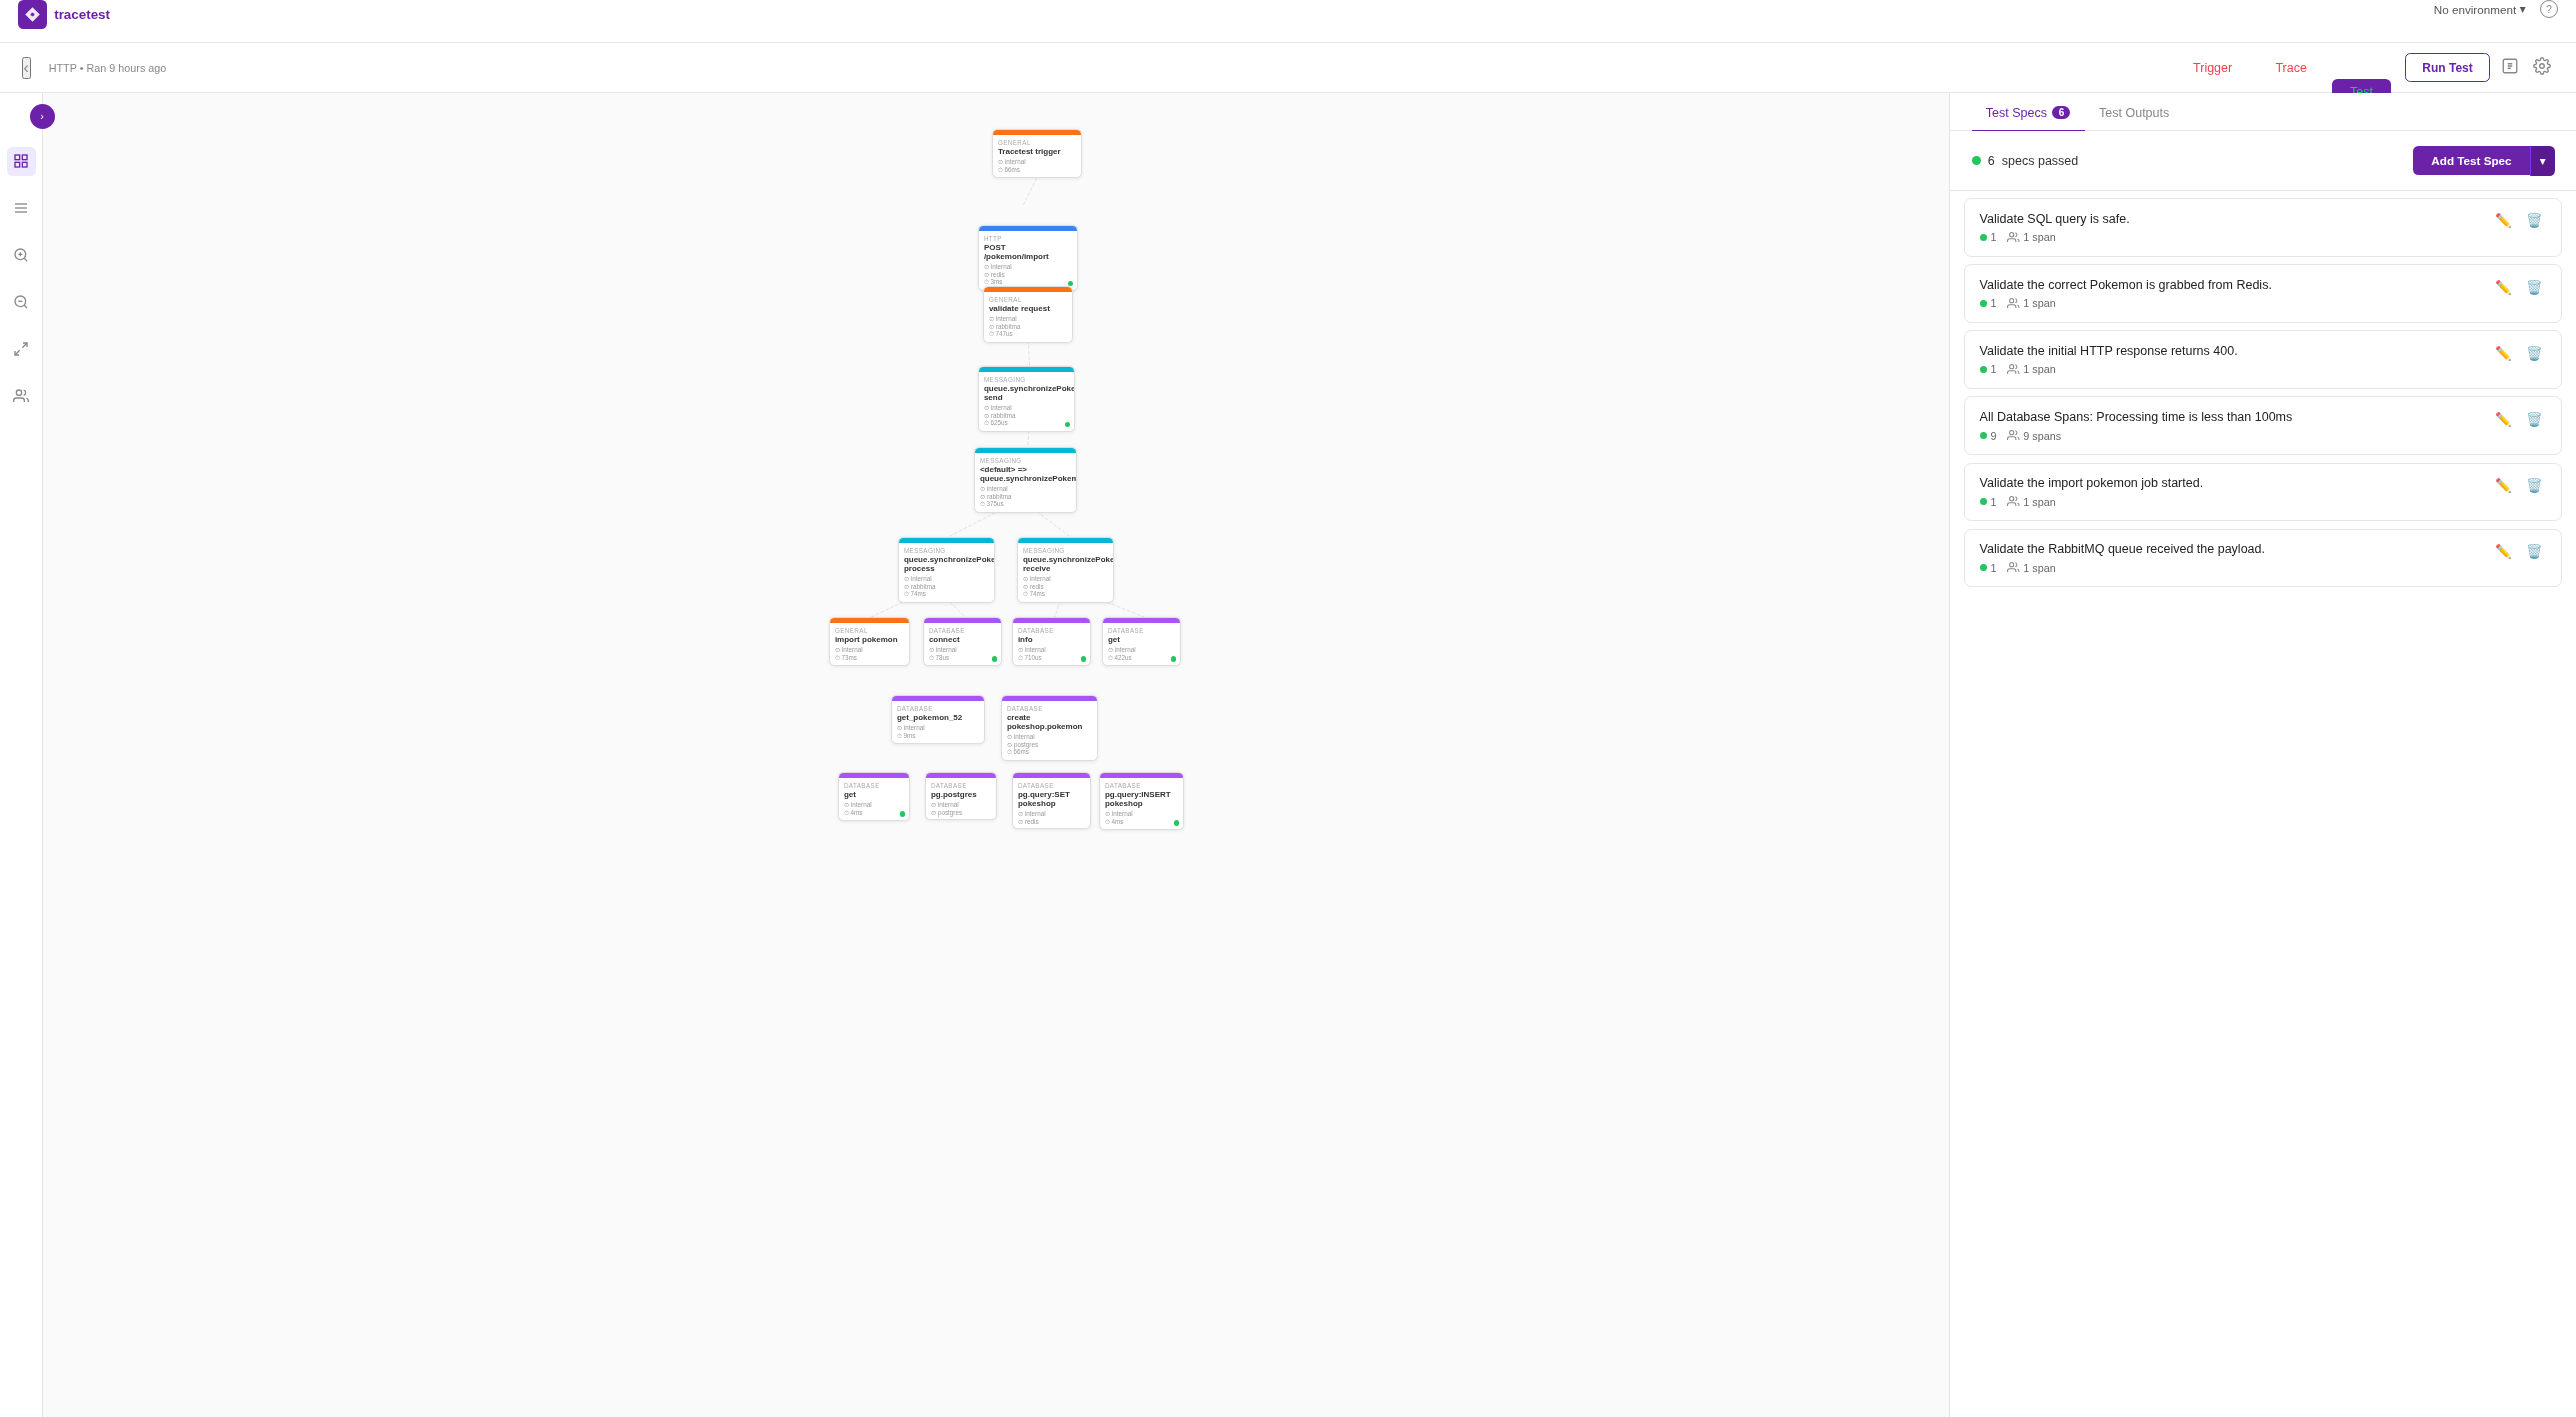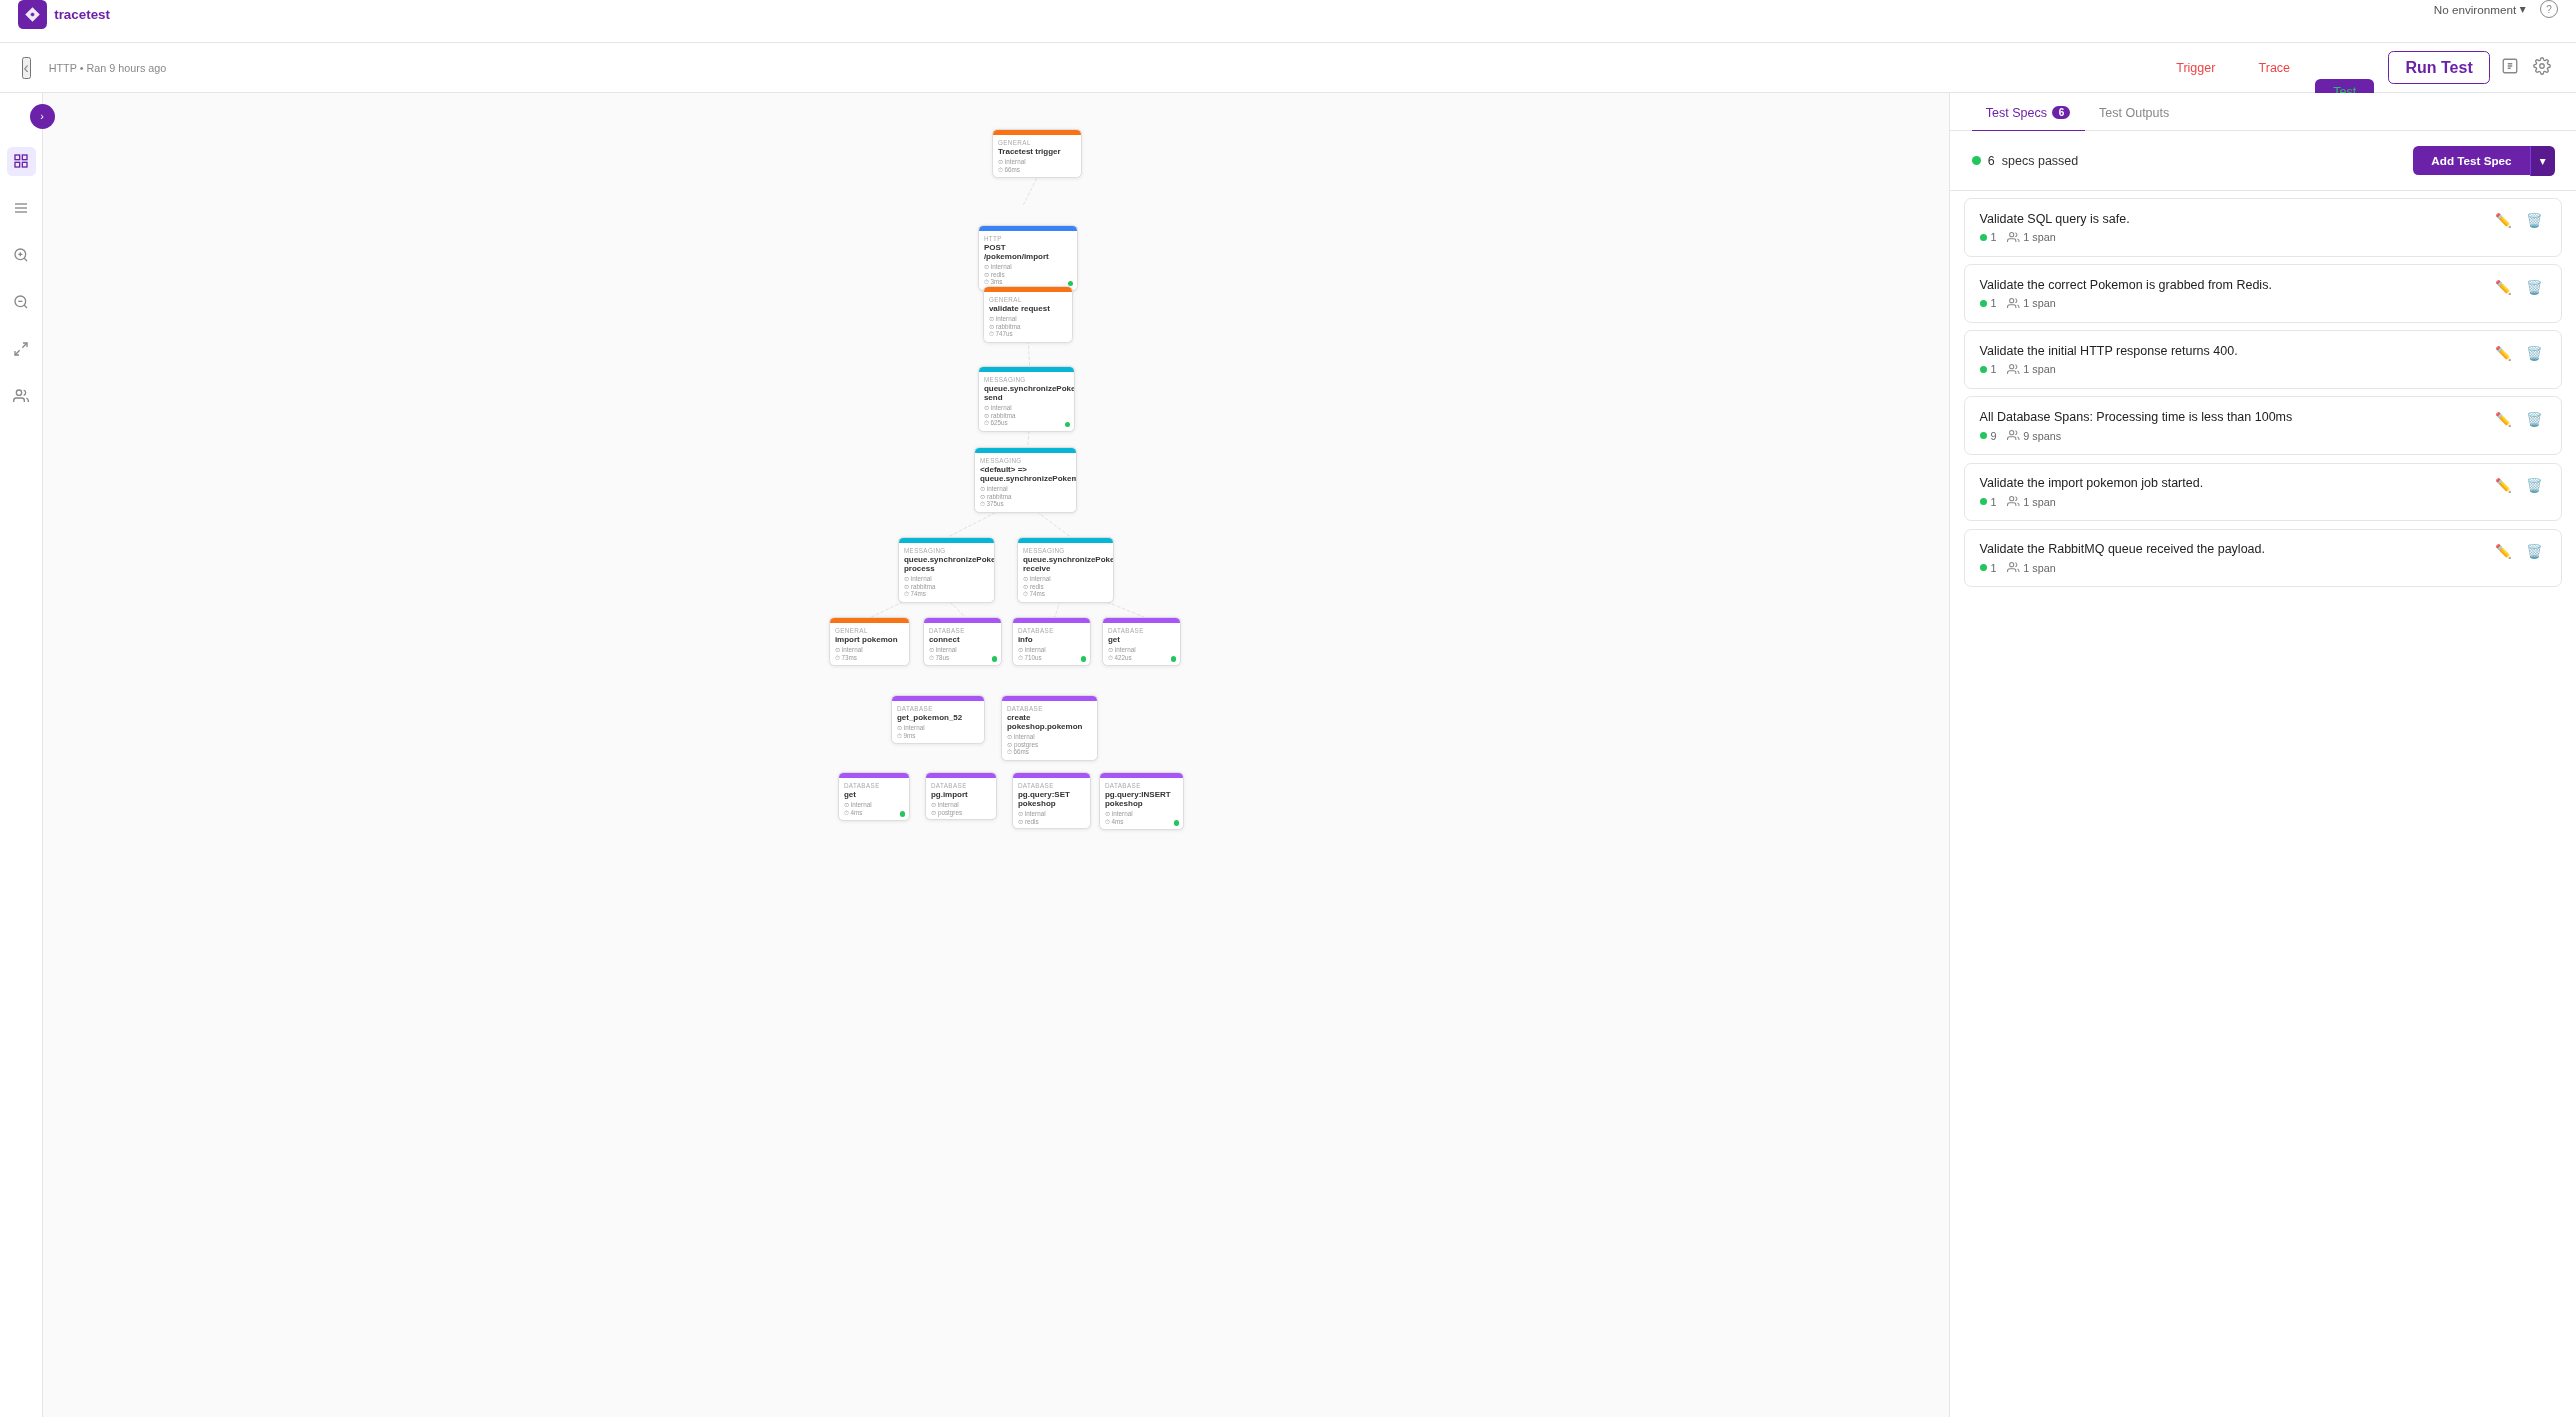--- a/index.html
+++ b/index.html
@@ -54,21 +54,21 @@
       margin-top: 48px;
     }
 
     .run-test-area { display: flex; align-items: center; gap: 7.2px; }
     .run-test-btn {
       background: #fff;
       border: 1.3px solid #6b21a8;
       color: #6b21a8;
       padding: 6.3px 16px;
       border-radius: 5.4px;
-      font-size: 16px;
+      font-size: 12px;
       font-weight: 600;
       cursor: pointer;
     }
     .icon-btn {
       background: transparent;
       border: none;
       cursor: pointer;
       color: #888;
       font-size: 16px;
       padding: 3.6px;
@@ -598,21 +598,21 @@
               <span>⏱ 4ms</span>
             </div>
           </div>
           <div class="node-dot"></div>
         </div>
 
         <div class="node-card" style="left:220px;top:661px;width:72px;">
           <div class="node-header color-database"></div>
           <div class="node-body">
             <div class="node-type">DATABASE</div>
-            <div class="node-name">pg.import</div>
+            <div class="node-name">pg.postgres</div>
             <div class="node-meta">
               <span>⊙ internal</span>
               <span>⊙ postgres</span>
             </div>
           </div>
         </div>
 
         <div class="node-card" style="left:307px;top:661px;width:79px;">
           <div class="node-header color-database"></div>
           <div class="node-body">

